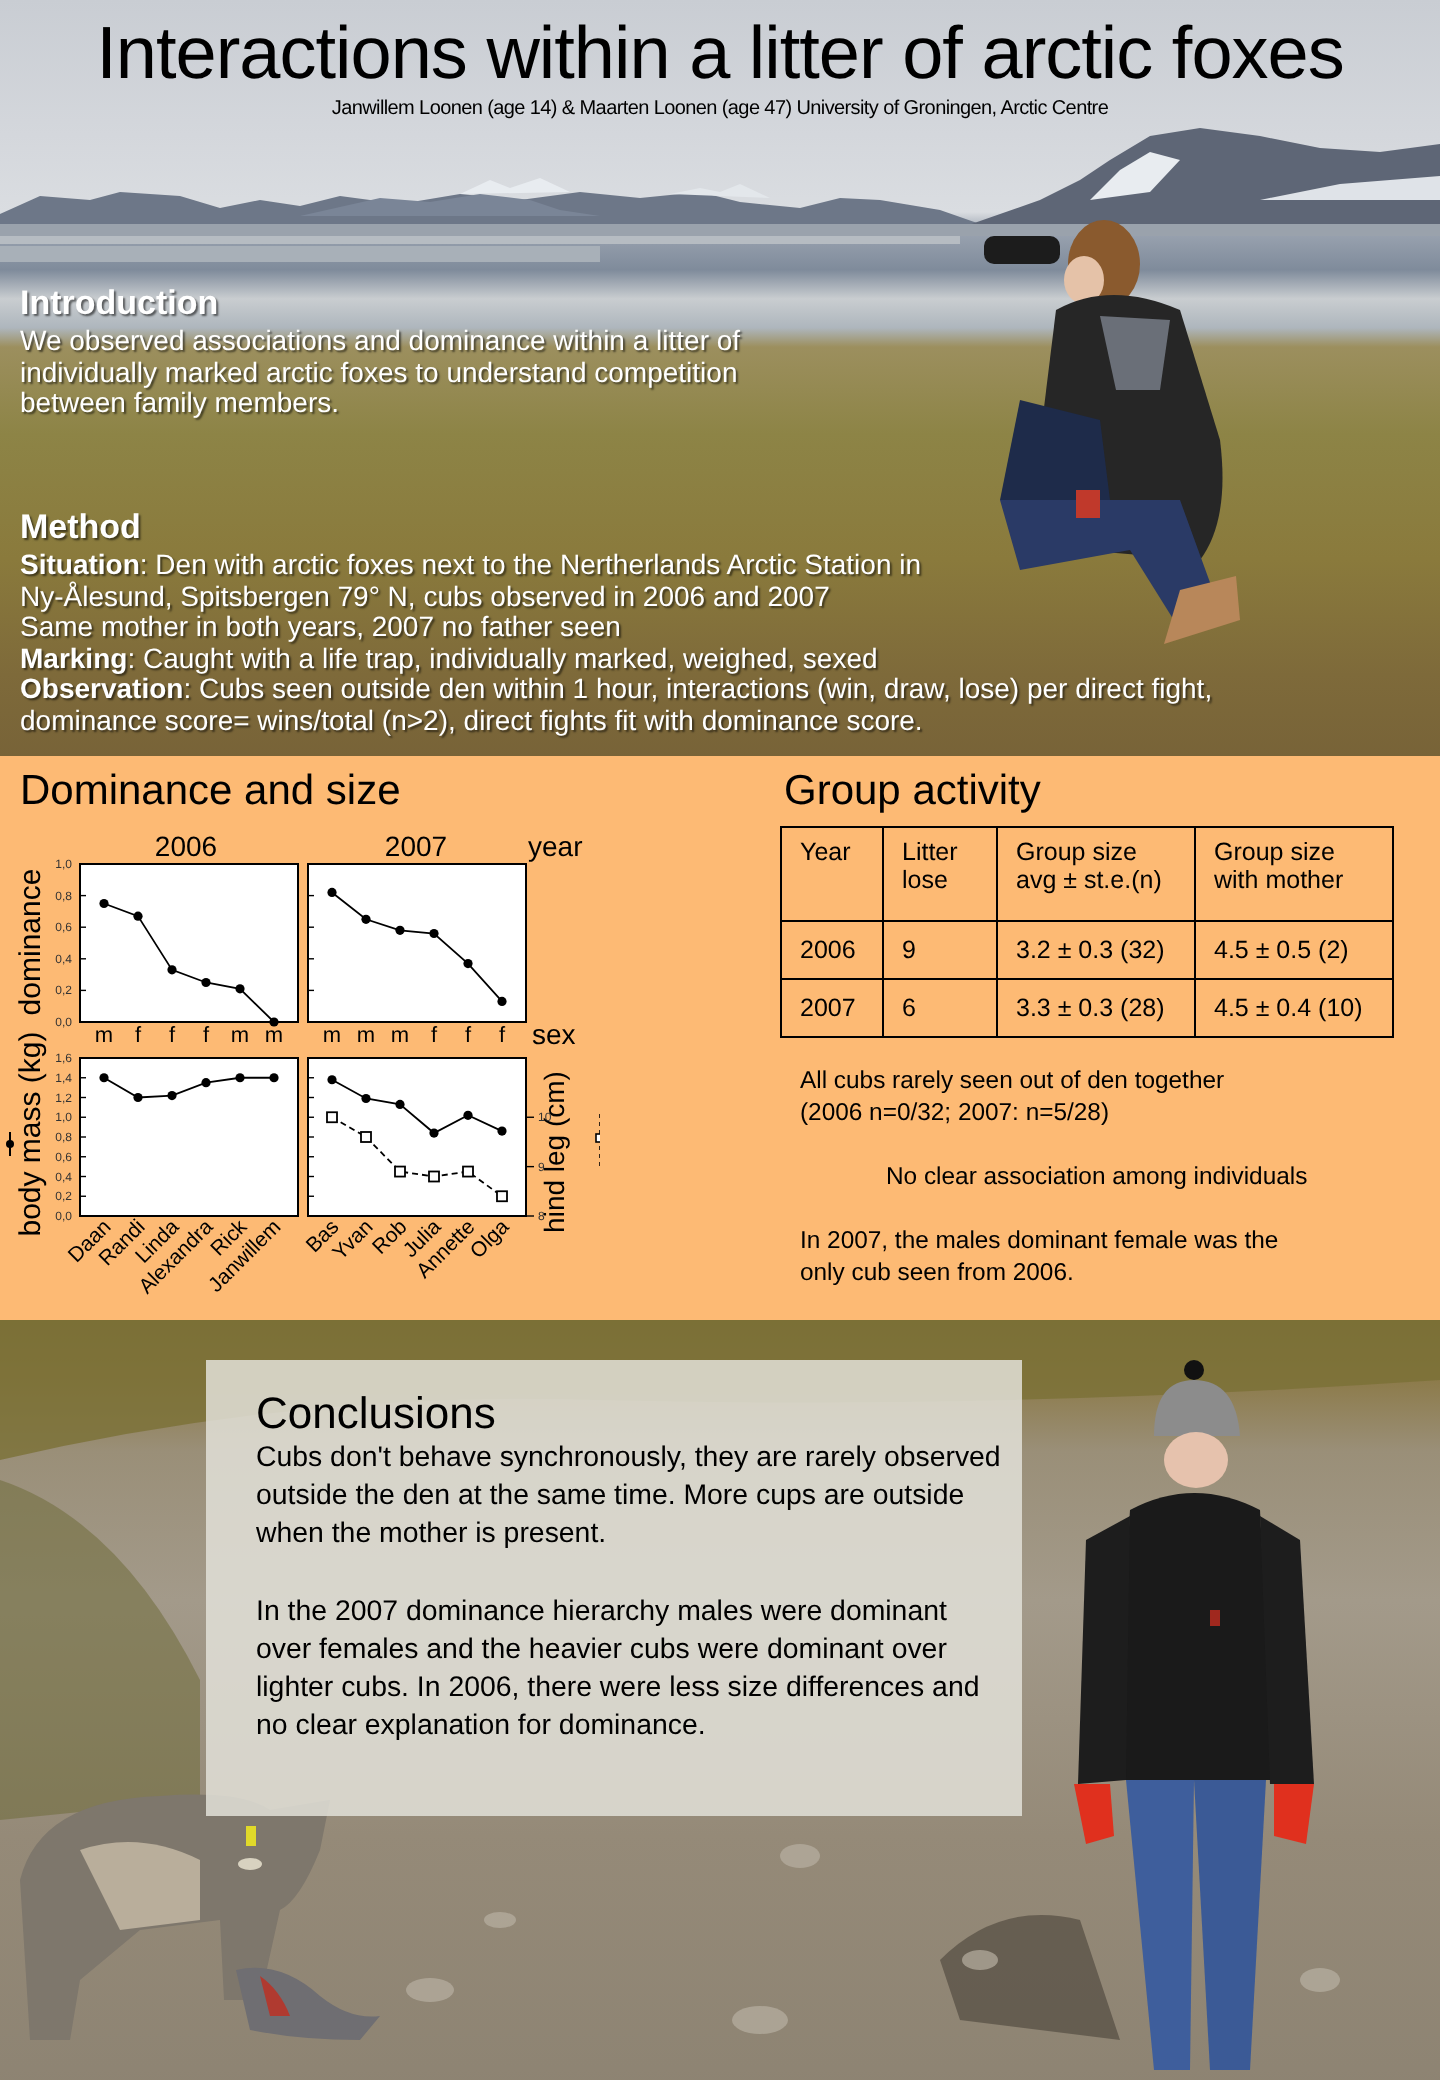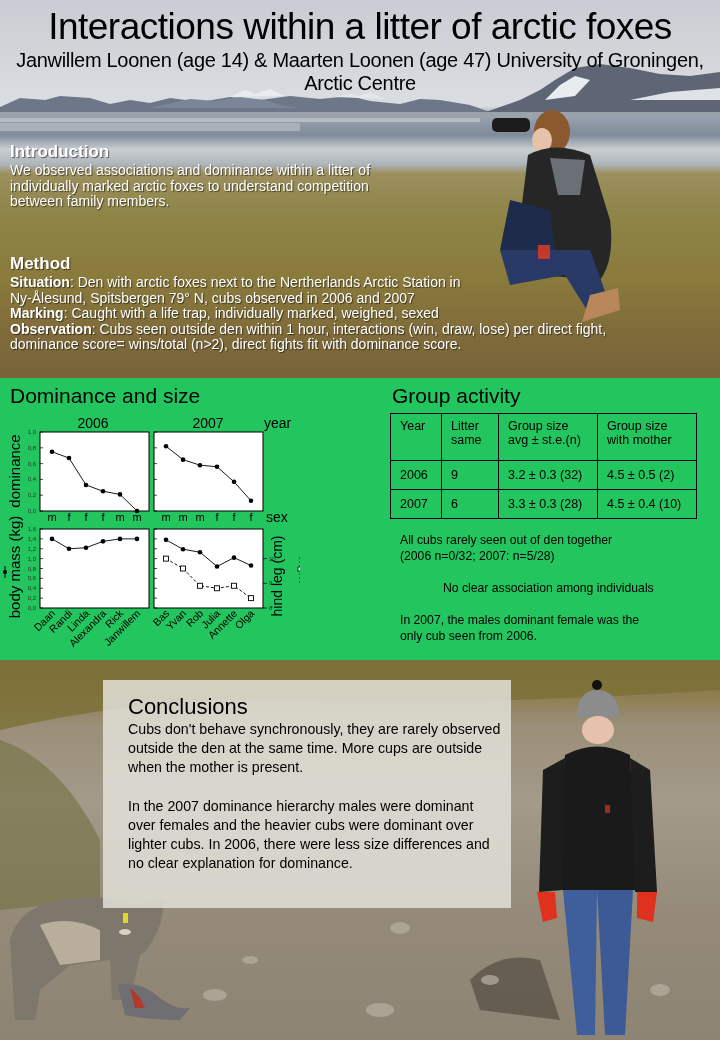--- a/index.html
+++ b/index.html
@@ -3,29 +3,29 @@
 <meta charset="utf-8">
 <style>
   html,body{margin:0;padding:0;}
   body{width:720px;height:1040px;position:relative;overflow:hidden;font-family:"Liberation Sans",sans-serif;background:#fff;}
   
   #top{position:absolute;left:0;top:0;width:720px;height:482px;overflow:hidden;
     background:linear-gradient(180deg,#c9cdd3 0%,#d4d7dc 14%,#dadde1 22%,#9aa3b0 24%,#7f8b9b 28%,#c9cdd0 31%,#aeb6bd 34%,#9c8f5e 36%,#8d8446 45%,#8a7a3c 58%,#7e6a3a 70%,#735e36 85%,#6c5836 100%);}
   .mtn{position:absolute;}
   .title{position:absolute;left:0;width:720px;text-align:center;color:#000;}
   #main-title{top:6px;font-size:37px;letter-spacing:-0.5px;}
-  #authors{top:49px;font-size:20px;letter-spacing:-0.3px;}
+  #authors{top:49px;font-size:10px;letter-spacing:-0.3px;}
   .overlay-txt{position:absolute;color:#fff;text-shadow:1px 1px 1px rgba(0,0,0,.55);}
   .h-sec{font-size:17px;font-weight:bold;}
   .p-sec{font-size:14px;line-height:15.5px;}
   .p-sec b{font-weight:bold;}
   
   .person{position:absolute;}
   
-  #mid{position:absolute;left:0;top:378px;width:720px;height:282px;background:#22c55e;}
+  #mid{position:absolute;left:0;top:378px;width:720px;height:282px;background:#fdba74;}
   .sec-title{position:absolute;font-size:21px;color:#000;}
   table{border-collapse:collapse;position:absolute;left:390px;top:35px;font-size:12.5px;}
   td{border:1px solid #000;padding:5px 9px;vertical-align:top;height:36px;}
   tr.data td{height:16px;vertical-align:middle;padding:6px 9px;}
   .notes{position:absolute;left:400px;font-size:12.2px;line-height:16px;width:290px;}
   
   #bot{position:absolute;left:0;top:660px;width:720px;height:468px;overflow:hidden;
     background:linear-gradient(180deg,#7d6e3a 0%,#8c7a48 6%,#9a8f78 14%,#a39a8a 30%,#958a78 55%,#8e8473 80%,#857a68 100%);}
   #concl-box{position:absolute;left:103px;top:20px;width:408px;height:228px;background:rgba(226,224,216,.85);}
   #concl-title{position:absolute;left:25px;top:14px;font-size:22px;color:#000;}
@@ -69,20 +69,21 @@
   <div class="overlay-txt p-sec" style="left:10px;top:163px;">
     <div>We observed associations and dominance within a litter of</div>
     <div>individually marked arctic foxes to understand competition</div>
     <div>between family members.</div>
   </div>
 
   <div class="overlay-txt h-sec" style="left:10px;top:254px;">Method</div>
   <div class="overlay-txt p-sec" style="left:10px;top:275px;">
     <div><b>Situation</b><span>: Den with arctic foxes next to the Nertherlands Arctic Station in</span></div>
     <div>Ny-Ålesund, Spitsbergen 79° N, cubs observed in 2006 and 2007</div>
+    <div>Same mother in both years, 2007 no father seen</div>
     <div><b>Marking</b><span>: Caught with a life trap, individually marked, weighed, sexed</span></div>
     <div><b>Observation</b><span>: Cubs seen outside den within 1 hour, interactions (win, draw, lose) per direct fight,</span></div>
     <div>dominance score= wins/total (n&gt;2), direct fights fit with dominance score.</div>
   </div>
 </div>
 
 <div id="mid">
   <div class="sec-title" style="left:10px;top:6px;">Dominance and size</div>
 
   <svg id="charts" width="300" height="240" style="position:absolute;left:0;top:36px;">
@@ -224,21 +225,21 @@
 
   <div class="sec-title" style="left:392px;top:6px;">Group activity</div>
   <table>
     <tbody>
         <tr>
       <td style="width:32px">
             <div>Year</div>
           </td>
       <td style="width:38px">
             <div>Litter</div>
-            <div>same</div>
+            <div>lose</div>
           </td>
       <td style="width:80px">
             <div>Group size</div>
             <div>avg ± st.e.(n)</div>
           </td>
       <td style="width:80px">
             <div>Group size</div>
             <div>with mother</div>
           </td>
     </tr>

